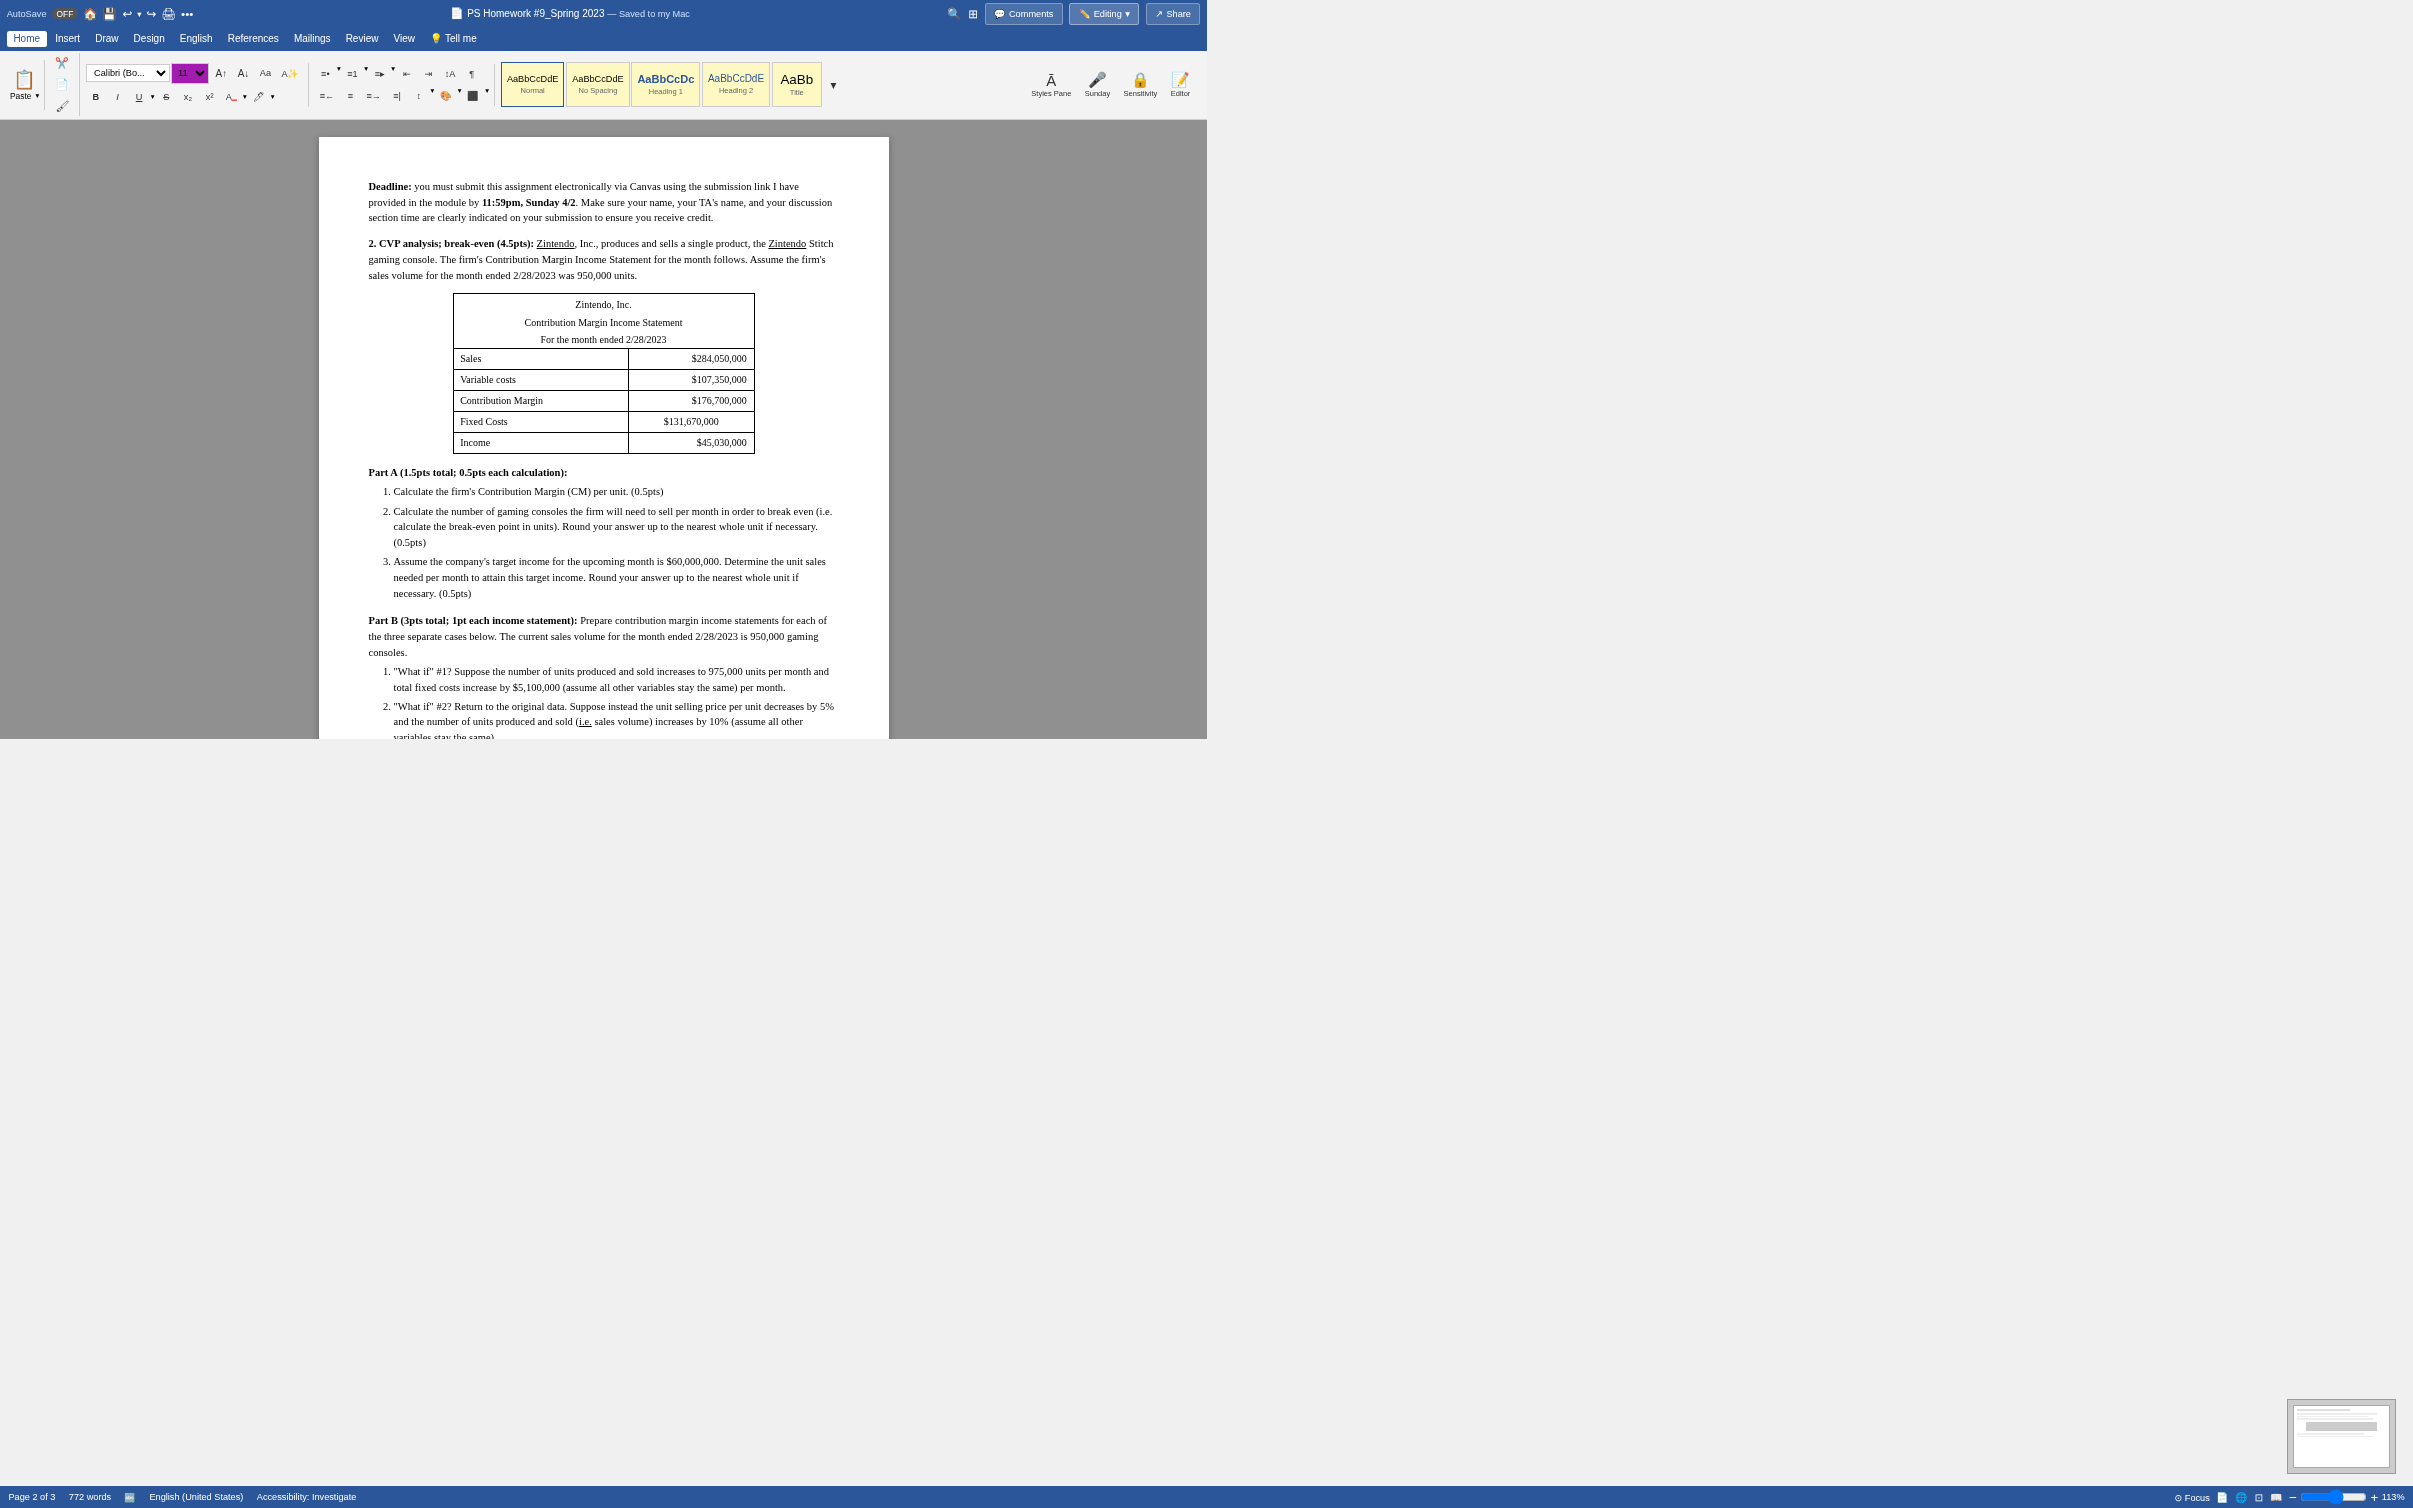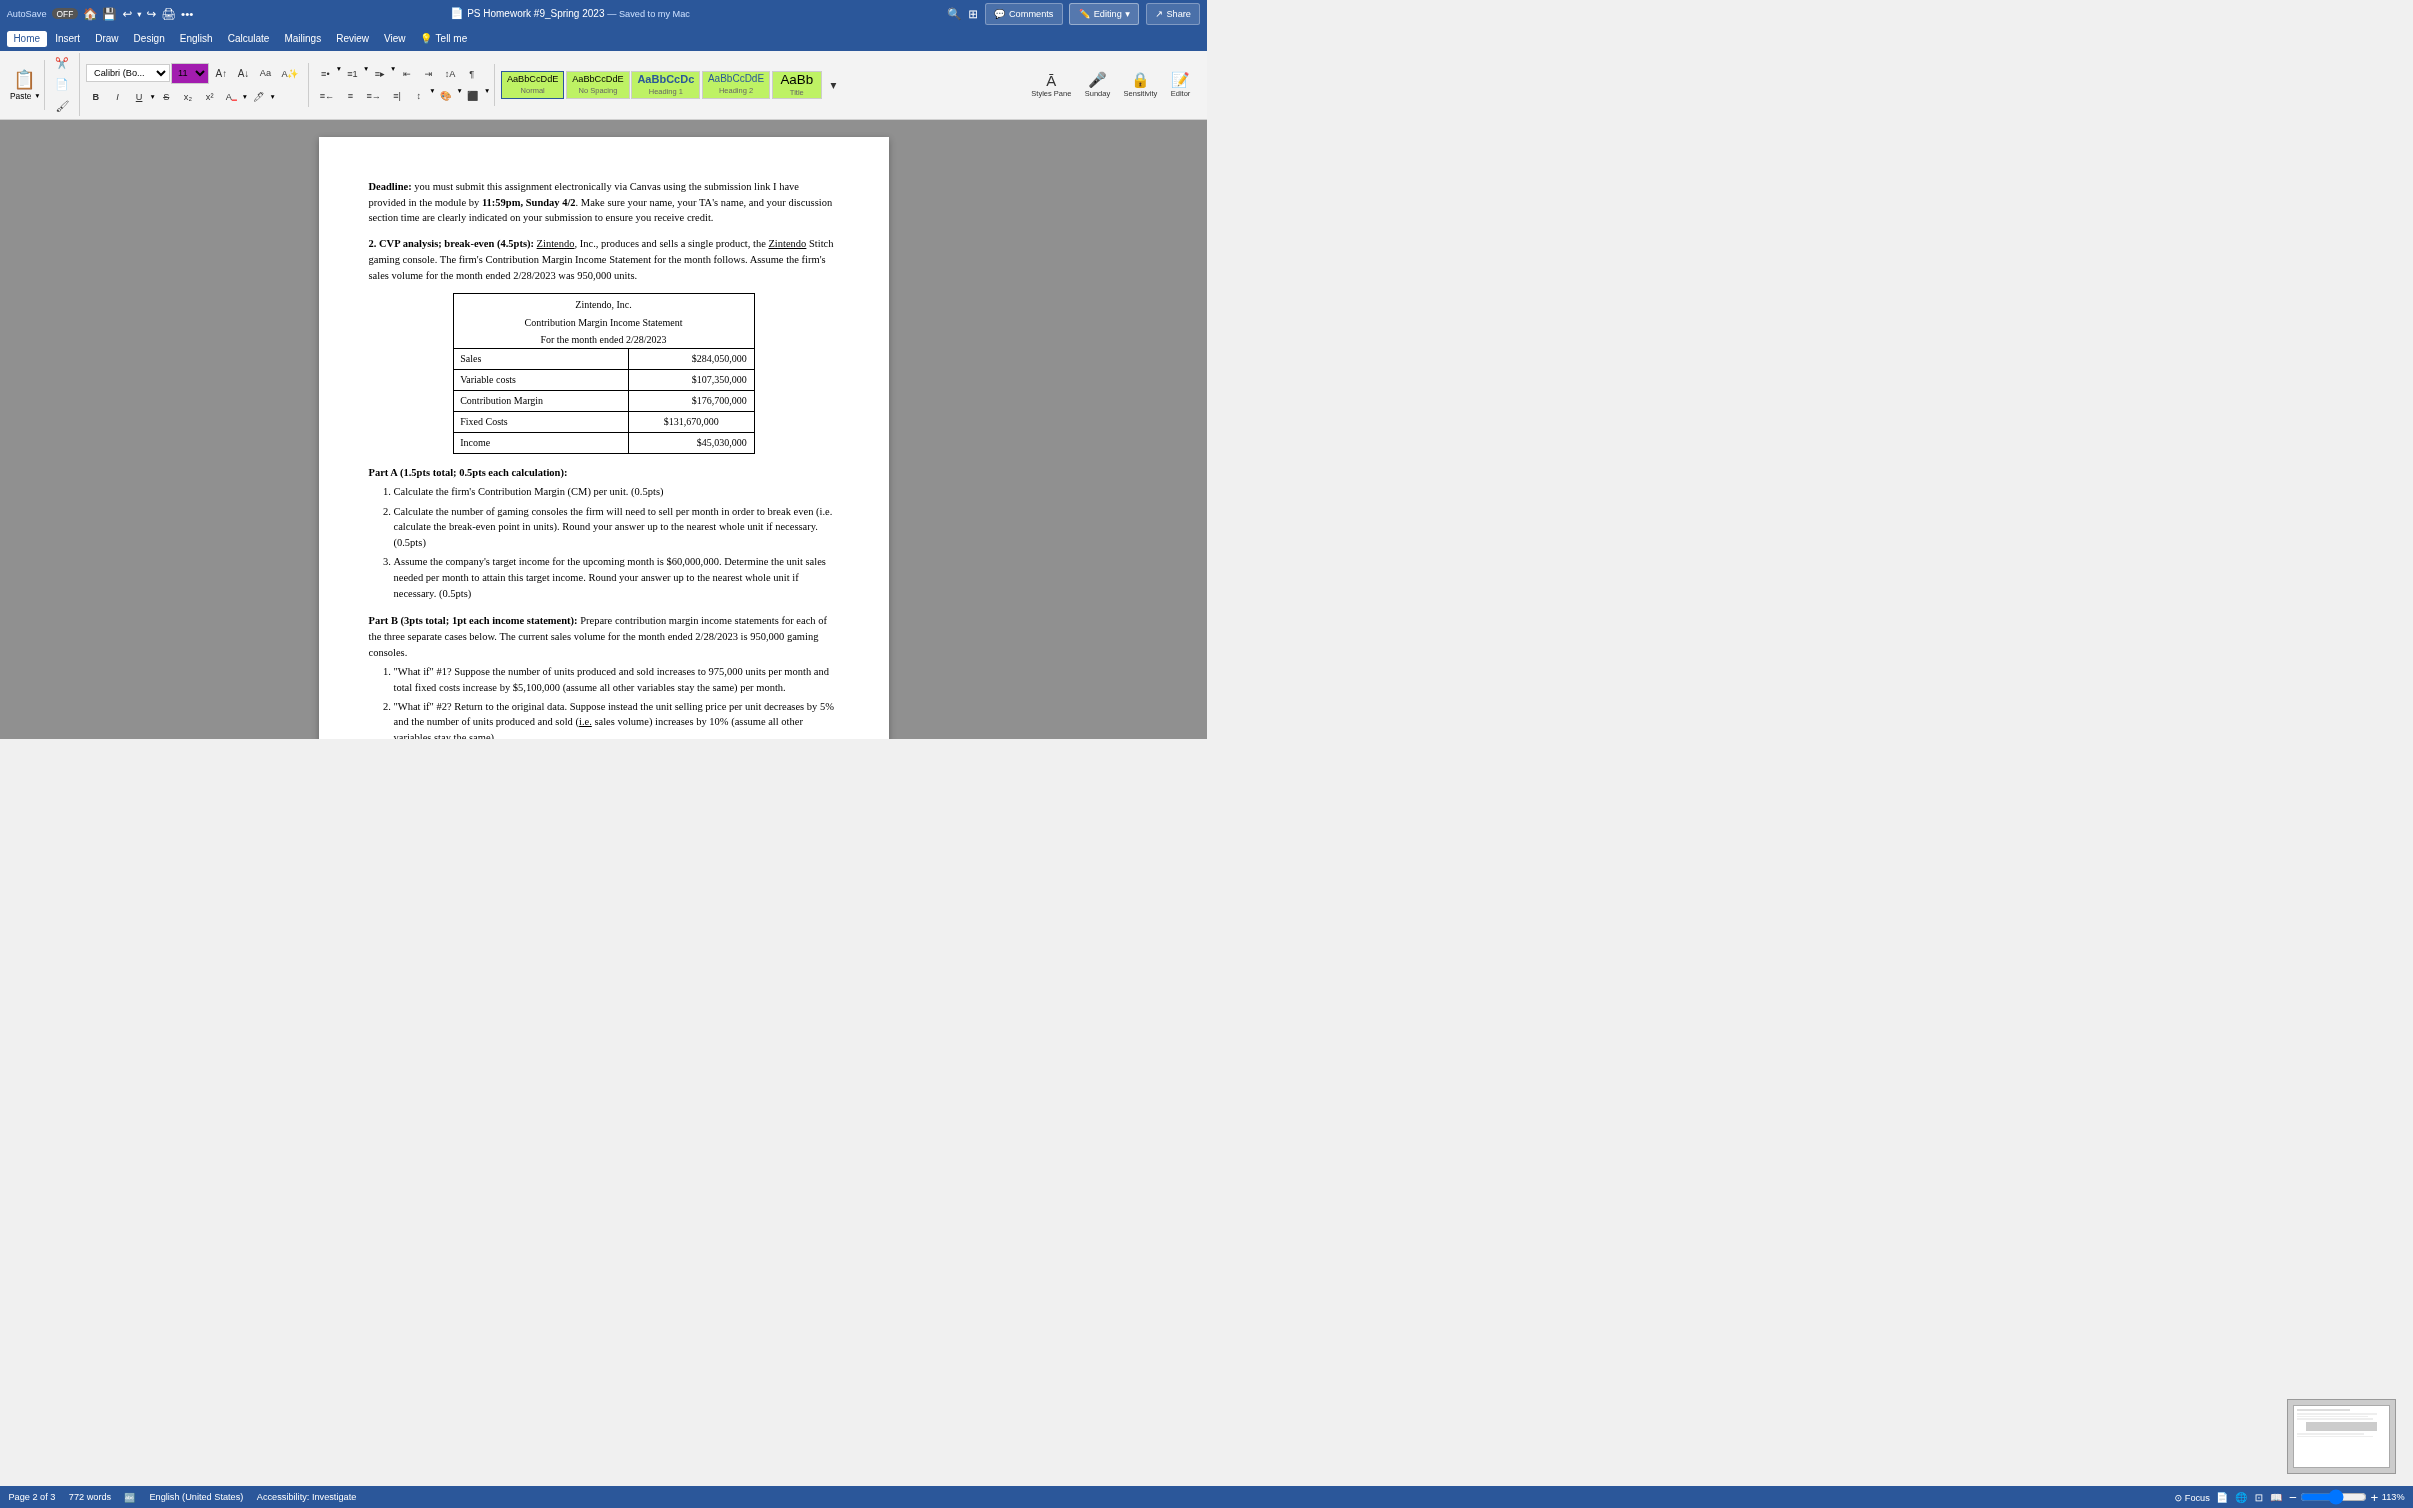--- a/index.html
+++ b/index.html
@@ -73,26 +73,26 @@
       gap: 1.7px;
       align-items: center;
     }
     .style-item {
       border: 0.8px solid #ccc;
       padding: 1.7px 5px;
       font-size: 8.4px;
       cursor: pointer;
       min-width: 50px;
       text-align: center;
-      height: 28px;
+      height: 45px;
       display: flex;
       flex-direction: column;
       align-items: center;
       justify-content: center;
-      background: #bef264;
+      background: #fef9c3;
     }
     .style-item .style-preview { font-size: 11.7px; line-height: 1; }
     .style-item .style-name { font-size: 7.5px; color: #666; margin-top: 1.7px; }
     .style-item.active { border: 1.7px solid #2b579a; }
 
     .styles-pane-btn {
       display: flex;
       flex-direction: column;
       align-items: center;
       justify-content: center;
@@ -279,21 +279,21 @@
     </button>
   </div>
 </div>
 
 <div id="menu-bar">
   <span class="menu-item active">Home</span>
   <span class="menu-item">Insert</span>
   <span class="menu-item">Draw</span>
   <span class="menu-item">Design</span>
   <span class="menu-item">English</span>
-  <span class="menu-item">Calculate</span>
+  <span class="menu-item">References</span>
   <span class="menu-item">Mailings</span>
   <span class="menu-item">Review</span>
   <span class="menu-item">View</span>
   <span class="menu-item" style="display:flex;align-items:center;gap:2.5px;">
     <span>💡</span>
     <span>Tell me</span>
   </span>
 </div>
 
 <div class="toolbar-main">

